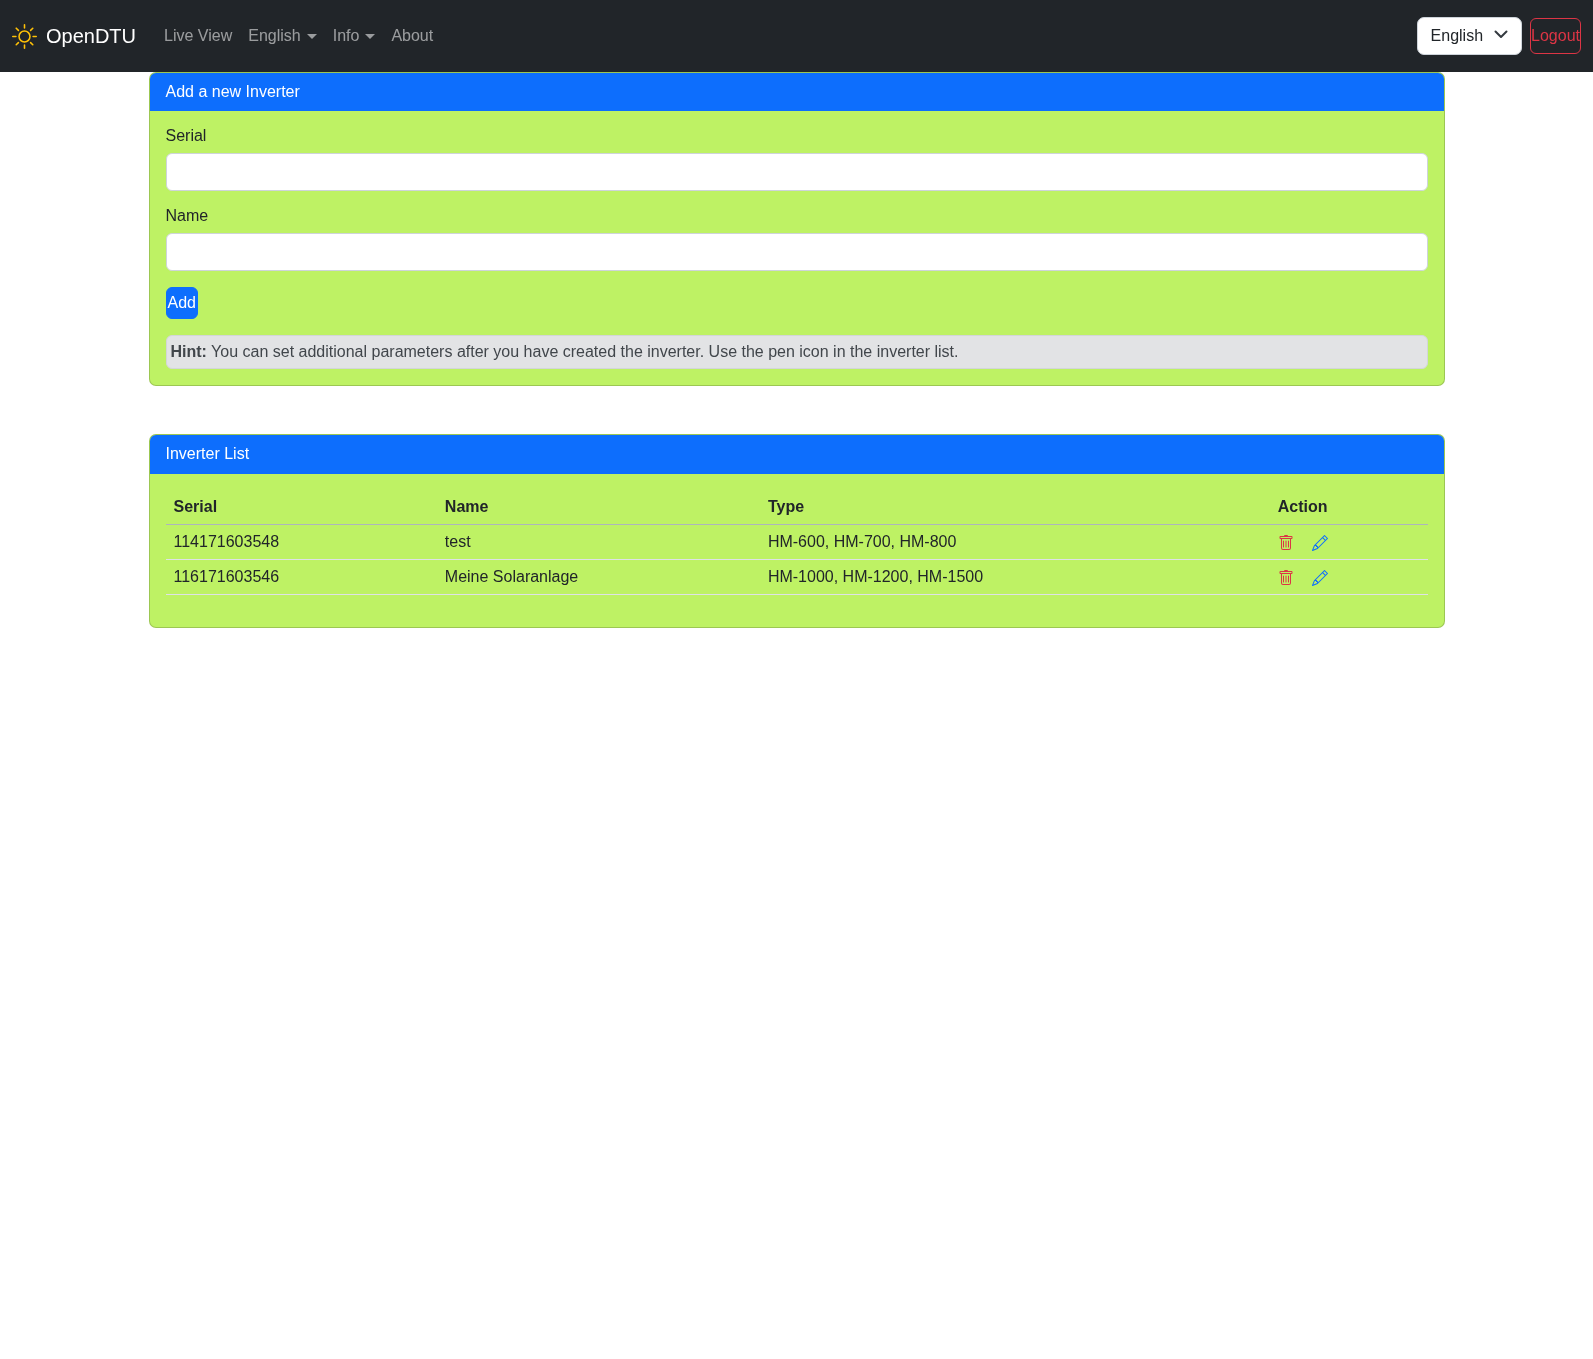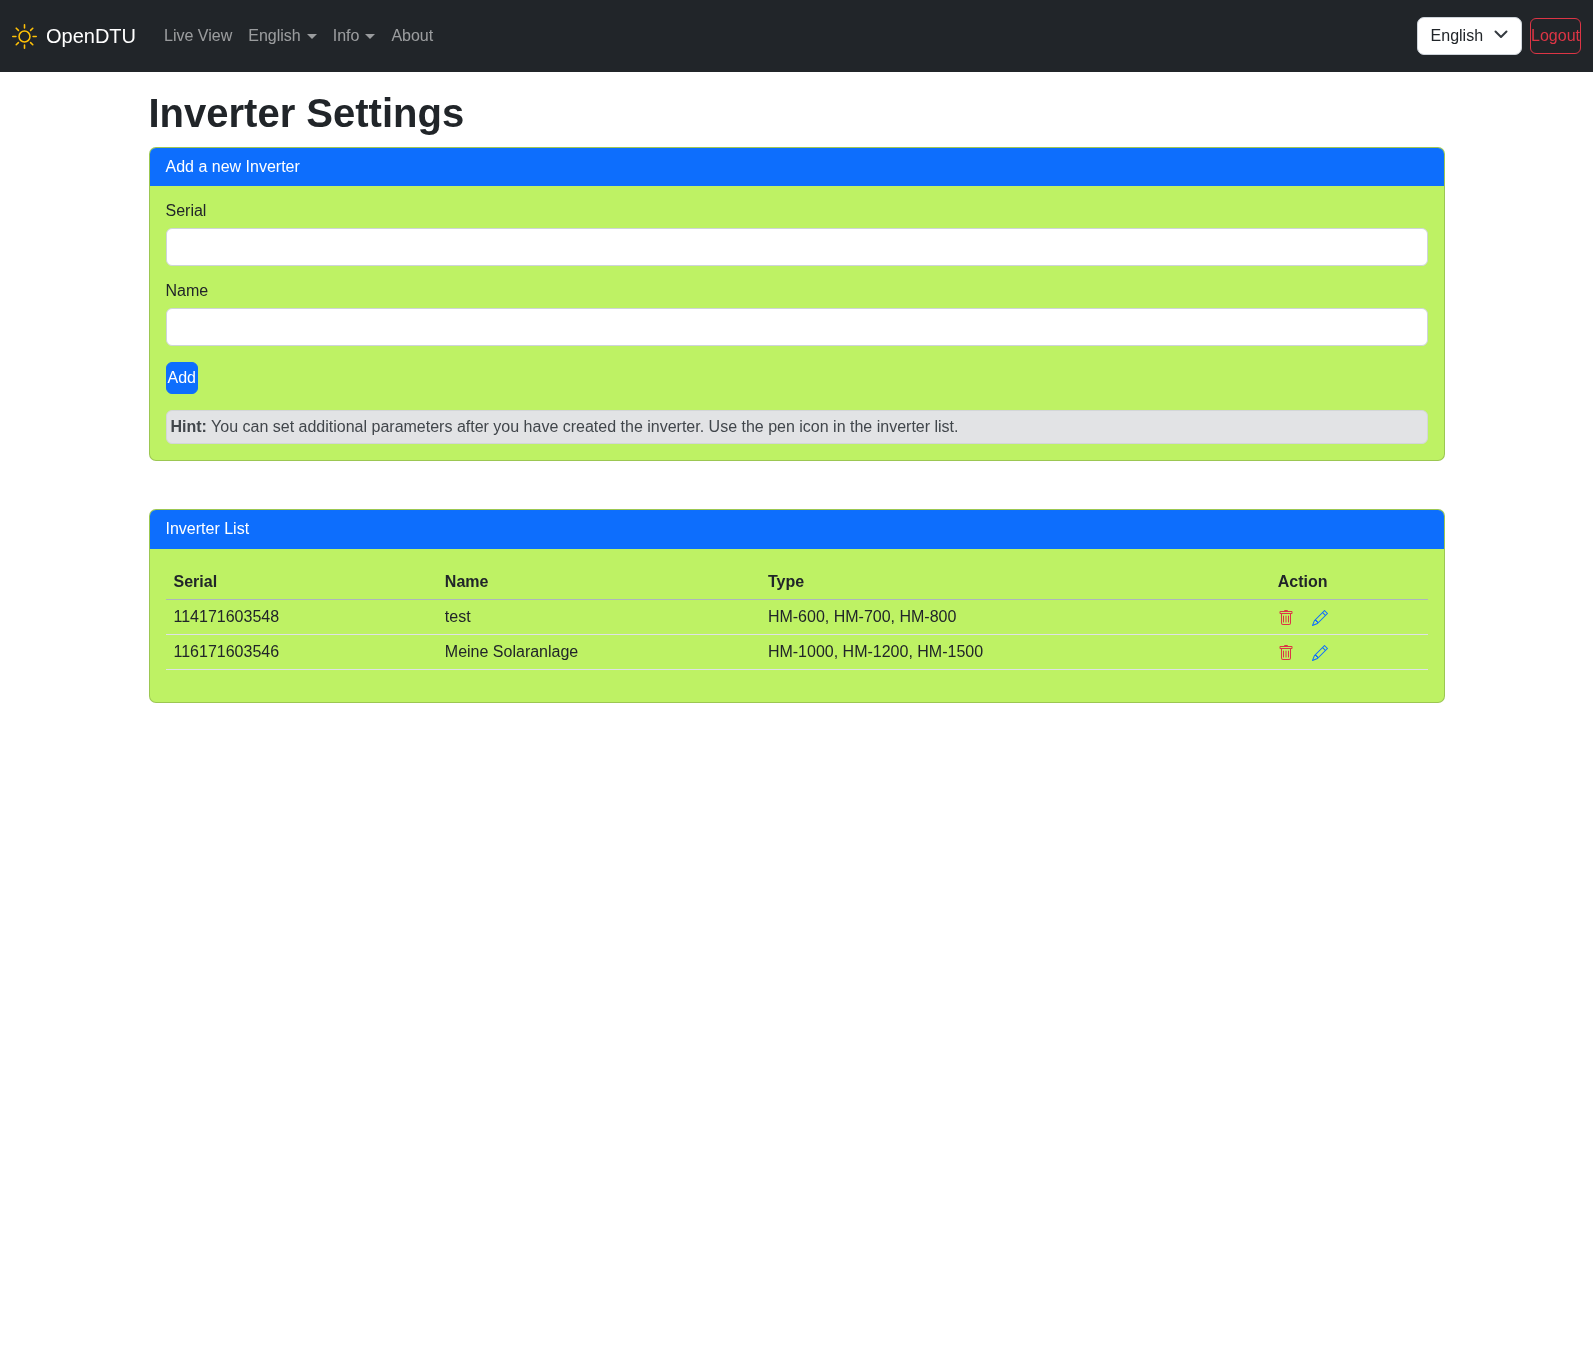--- a/index.html
+++ b/index.html
@@ -234,21 +234,20 @@
         <svg width="16" height="16" viewBox="0 0 16 16" fill="none" xmlns="http://www.w3.org/2000/svg">
           <path d="M2.5 5.5 L8 11 L13.5 5.5" stroke="#343a40" stroke-width="2" stroke-linecap="round" stroke-linejoin="round"></path>
         </svg>
       </span>
     </div>
     <button class="btn-logout">Logout</button>
   </div>
 </nav>
 
 <main class="container">
-  <h1 class="page-title">Inverter Settings</h1>
 
   <section class="card">
     <div class="card-header">Add a new Inverter</div>
     <div class="card-body">
       <label class="form-label">Serial</label>
       <input class="form-control" type="text" value="" style="">
       <label class="form-label">Name</label>
       <input class="form-control" type="text" value="" style="">
       <button class="btn-primary">Add</button>
       <div class="alert-secondary">

